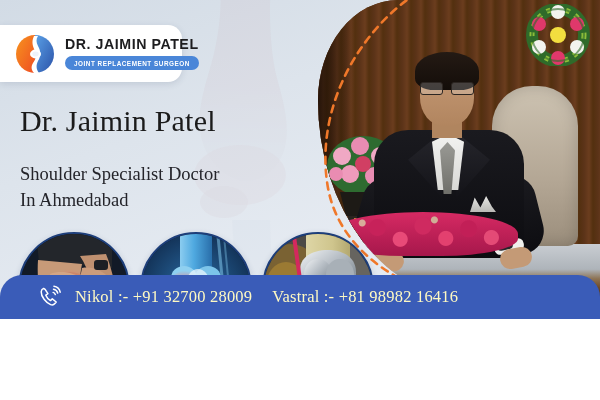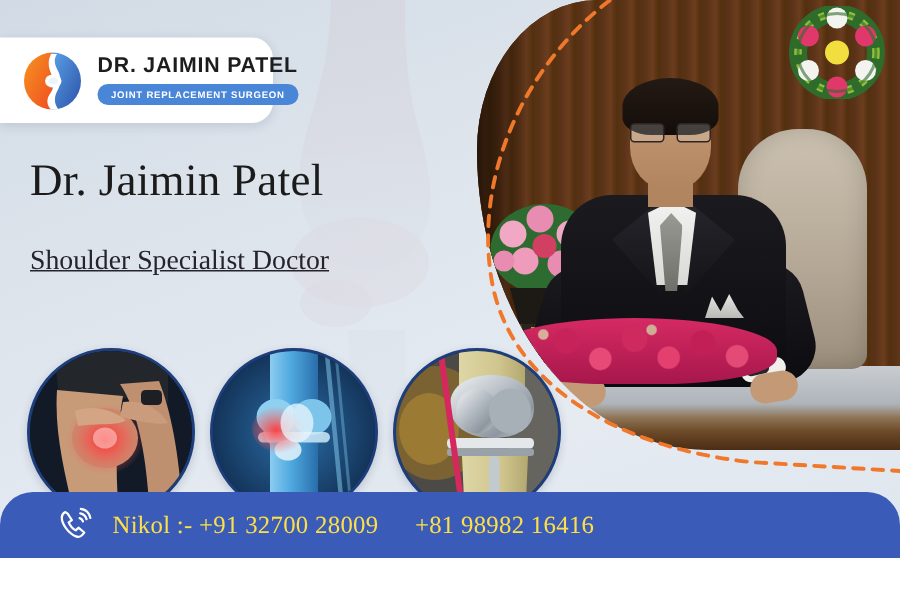--- a/index.html
+++ b/index.html
@@ -7,21 +7,21 @@
     padding: 0;
     background: #ffffff;
   }
   body {
     font-family: "Liberation Sans", sans-serif;
   }
 
   .ad {
     position: relative;
     width: 600px;
-    height: 372px;
+    height: 319px;
     overflow: hidden;
     background: linear-gradient(160deg, #d2dbe5 0%, #dde4ec 35%, #e6ebf2 70%, #dfe6ee 100%);
   }
 
   
   .watermark {
     position: absolute;
     left: 120px;
     top: -30px;
     width: 260px;
@@ -215,21 +215,21 @@
     position: absolute; left: 20px; top: 104px;
     font-family: "Liberation Serif", serif;
     font-size: 30px; color: #1b1b1b; letter-spacing: .2px;
     line-height: 1.1; white-space: nowrap;
   }
   .subline {
     position: absolute; left: 20px; top: 162px;
     font-family: "Liberation Serif", serif;
     font-size: 18.5px; color: #24242a; line-height: 1.38;
   }
-  .subline div { white-space: nowrap; text-decoration: underline; }
+  .subline div { white-space: nowrap; }
 
   
   .circles { position: absolute; left: 0; top: 232px; width: 380px; height: 112px; }
   .circ {
     position: absolute; top: 0; width: 108px; height: 108px;
     border-radius: 50%;
     border: 2.5px solid #1d3e7a;
     overflow: hidden;
     box-shadow: 0 2px 6px rgba(30,50,90,.20);
     background: #10223f;
@@ -244,21 +244,21 @@
     position: absolute; left: 0; bottom: 0; width: 600px; height: 44px;
     background: #3a5cb8;
     border-top-left-radius: 22px;
     border-top-right-radius: 22px;
     display: flex; align-items: center;
   }
   .phone-icon { width: 24px; height: 24px; margin-left: 38px; flex: none; }
   .contact-text {
     margin-left: 13px;
     font-family: "Liberation Serif", serif;
-    color: #fde047; font-size: 16.5px; letter-spacing: .2px;
+    color: #fef9c3; font-size: 16.5px; letter-spacing: .2px;
     display: flex; align-items: center; white-space: nowrap;
   }
   .contact-gap { display: inline-block; width: 20px; }
 </style>
 </head>
 <body>
 
 <div class="ad">
 
   <svg class="watermark" viewBox="0 0 260 400">
@@ -362,20 +362,21 @@
     </svg>
     <div class="logo-text">
       <div class="logo-name">DR. JAIMIN PATEL</div>
       <div class="logo-badge">JOINT REPLACEMENT SURGEON</div>
     </div>
   </div>
 
   <div class="headline">Dr. Jaimin Patel</div>
   <div class="subline">
     <div>Shoulder Specialist Doctor</div>
+    <div>In Ahmedabad</div>
   </div>
 
   <div class="circles">
 
     <div class="circ c1">
       <svg viewBox="0 0 108 108" preserveAspectRatio="xMidYMid slice">
         <defs>
           <radialGradient id="painG" cx="50%" cy="52%" r="50%">
             <stop offset="0%" stop-color="#ff2a2a" stop-opacity=".95"></stop>
             <stop offset="45%" stop-color="#ff4b4b" stop-opacity=".6"></stop>
@@ -461,17 +462,17 @@
   <div class="contact-bar">
     <svg class="phone-icon" viewBox="0 0 24 24">
       <path d="M5.6 3.4 C4.3 4 3.3 5.3 3.2 6.7 C3 11.6 7.9 17.6 12.6 19.6 C14.1 20.2 15.9 19.8 16.9 18.6 L18.2 17 L14.3 13.8 L12.5 15.6 C10.5 14.4 8.6 12.3 7.8 10.2 L9.9 8.7 L7.1 4.4 Z" fill="none" stroke="#ffffff" stroke-width="1.5" stroke-linejoin="round"></path>
       <path d="M15.5 4.2 C17.6 4.6 19.2 6.1 19.7 8.1" fill="none" stroke="#ffffff" stroke-width="1.5" stroke-linecap="round"></path>
       <path d="M15.1 7.4 C16.2 7.7 17 8.5 17.3 9.6" fill="none" stroke="#ffffff" stroke-width="1.5" stroke-linecap="round"></path>
       <path d="M15.9 1.2 C19.1 1.7 21.6 4.1 22.2 7.2" fill="none" stroke="#ffffff" stroke-width="1.5" stroke-linecap="round"></path>
     </svg>
     <div class="contact-text">
       <span>Nikol :-</span>&nbsp;<span>+91 32700 28009</span>
       <span class="contact-gap"></span>
-      &nbsp;<span>+81 98982 16416</span>
+      <span>Vastral :-</span>&nbsp;<span>+81 98982 16416</span>
     </div>
   </div>
 
 </div>
 
 </body></html>

